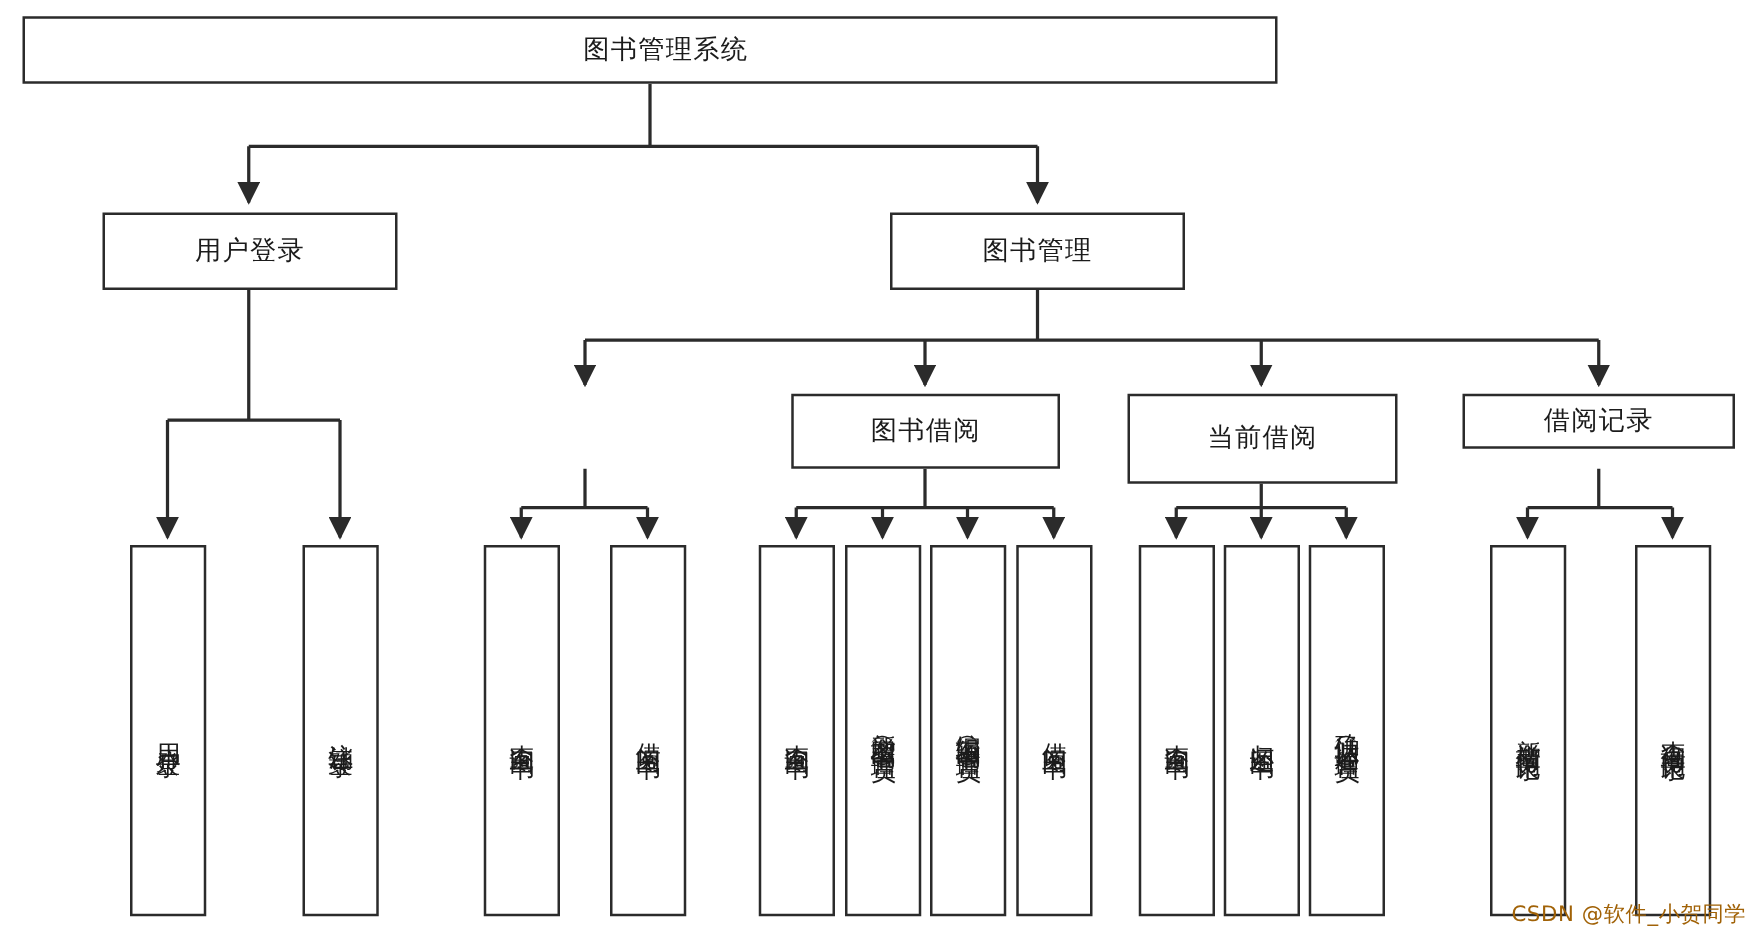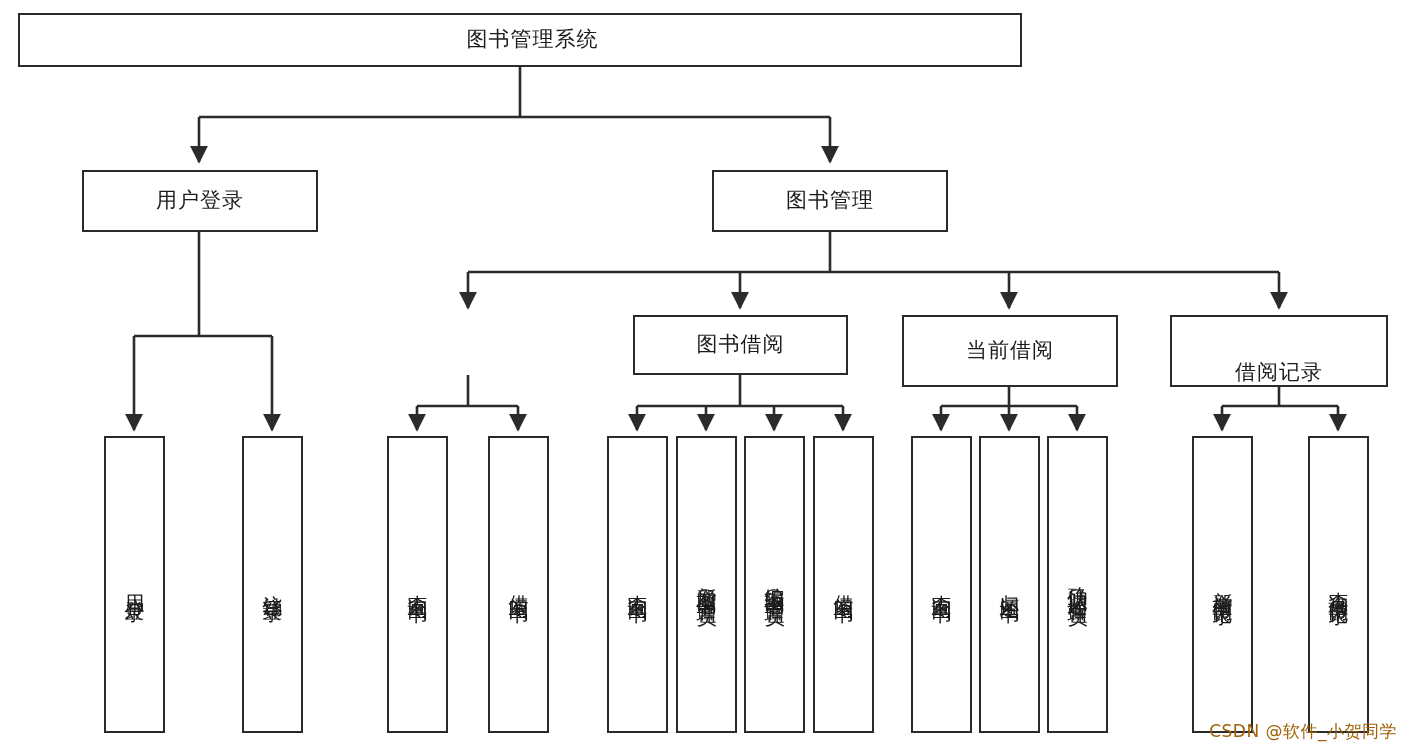--- a/index.html
+++ b/index.html
@@ -142,21 +142,21 @@
 
 
   <div class="node h" style="left:633px; top:315px; width:215px; height:60px;">
     <span>图书借阅</span>
   </div>
 
   <div class="node h" style="left:902px; top:315px; width:216px; height:72px;">
     <span>当前借阅</span>
   </div>
 
-  <div class="node h" style="left:1170px; top:315px; width:218px; height:72px;align-items:flex-end;">
+  <div class="node h" style="left:1170px; top:315px; width:218px; height:44px;">
     <span>借阅记录</span>
   </div>
 
   <div class="node leaf" style="left:104px; top:436px; width:61px; height:297px;">
     <span class="vtext">用户登录</span>
   </div>
 
   <div class="node leaf" style="left:242px; top:436px; width:61px; height:297px;">
     <span class="vtext">注销登录</span>
   </div>

